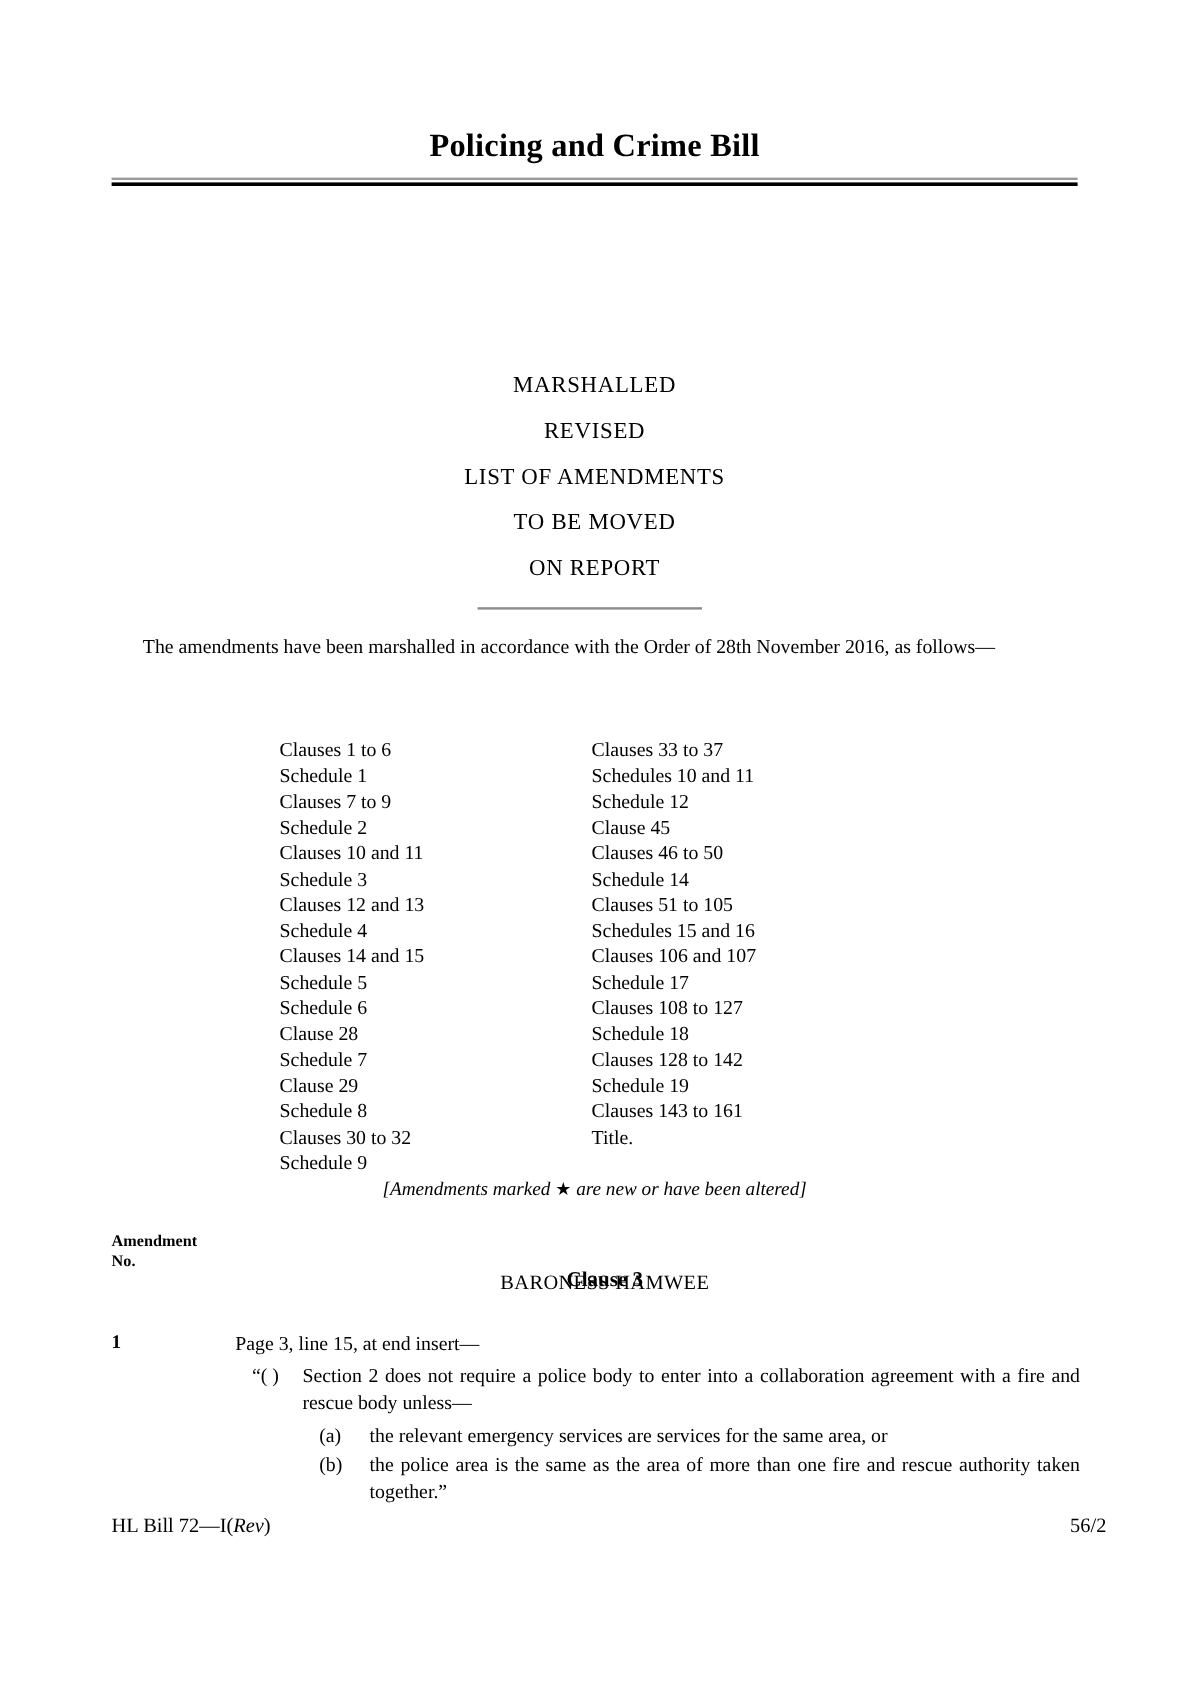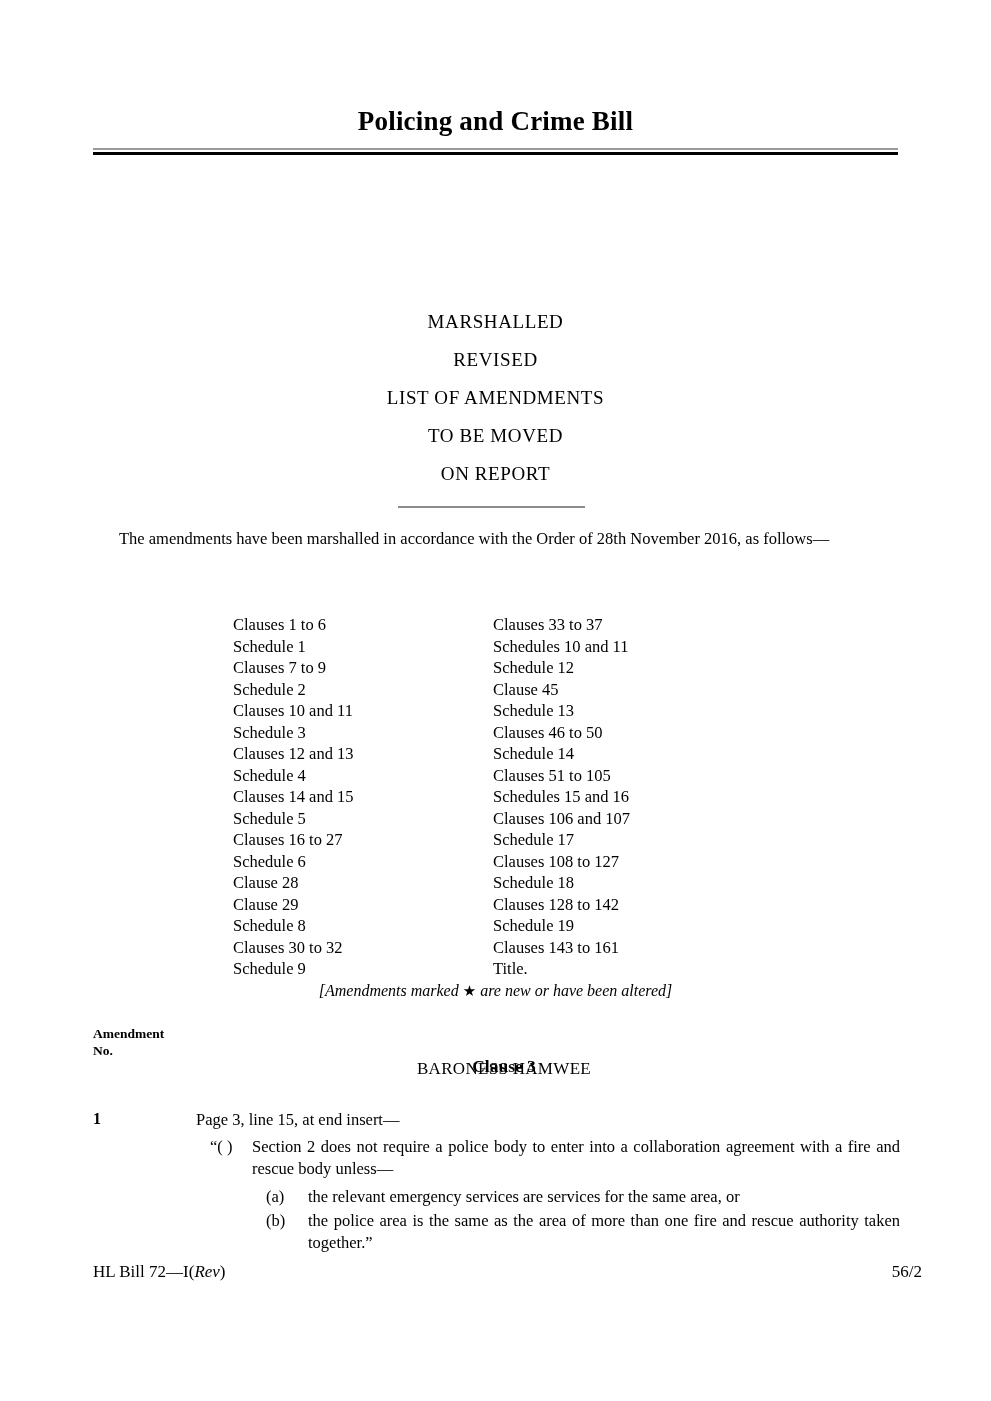--- a/index.html
+++ b/index.html
@@ -255,34 +255,33 @@
       <div class="row">Clauses 1 to 6</div>
       <div class="row">Schedule 1</div>
       <div class="row">Clauses 7 to 9</div>
       <div class="row">Schedule 2</div>
       <div class="row">Clauses 10 and 11</div>
       <div class="row">Schedule 3</div>
       <div class="row">Clauses 12 and 13</div>
       <div class="row">Schedule 4</div>
       <div class="row">Clauses 14 and 15</div>
       <div class="row">Schedule 5</div>
-      <div class="row">Clauses 16 to 27</div>
       <div class="row">Schedule 6</div>
       <div class="row">Clause 28</div>
+      <div class="row">Schedule 7</div>
       <div class="row">Clause 29</div>
       <div class="row">Schedule 8</div>
       <div class="row">Clauses 30 to 32</div>
       <div class="row">Schedule 9</div>
     </div>
     <div class="col col-right">
       <div class="row">Clauses 33 to 37</div>
       <div class="row">Schedules 10 and 11</div>
       <div class="row">Schedule 12</div>
       <div class="row">Clause 45</div>
-      <div class="row">Schedule 13</div>
       <div class="row">Clauses 46 to 50</div>
       <div class="row">Schedule 14</div>
       <div class="row">Clauses 51 to 105</div>
       <div class="row">Schedules 15 and 16</div>
       <div class="row">Clauses 106 and 107</div>
       <div class="row">Schedule 17</div>
       <div class="row">Clauses 108 to 127</div>
       <div class="row">Schedule 18</div>
       <div class="row">Clauses 128 to 142</div>
       <div class="row">Schedule 19</div>

